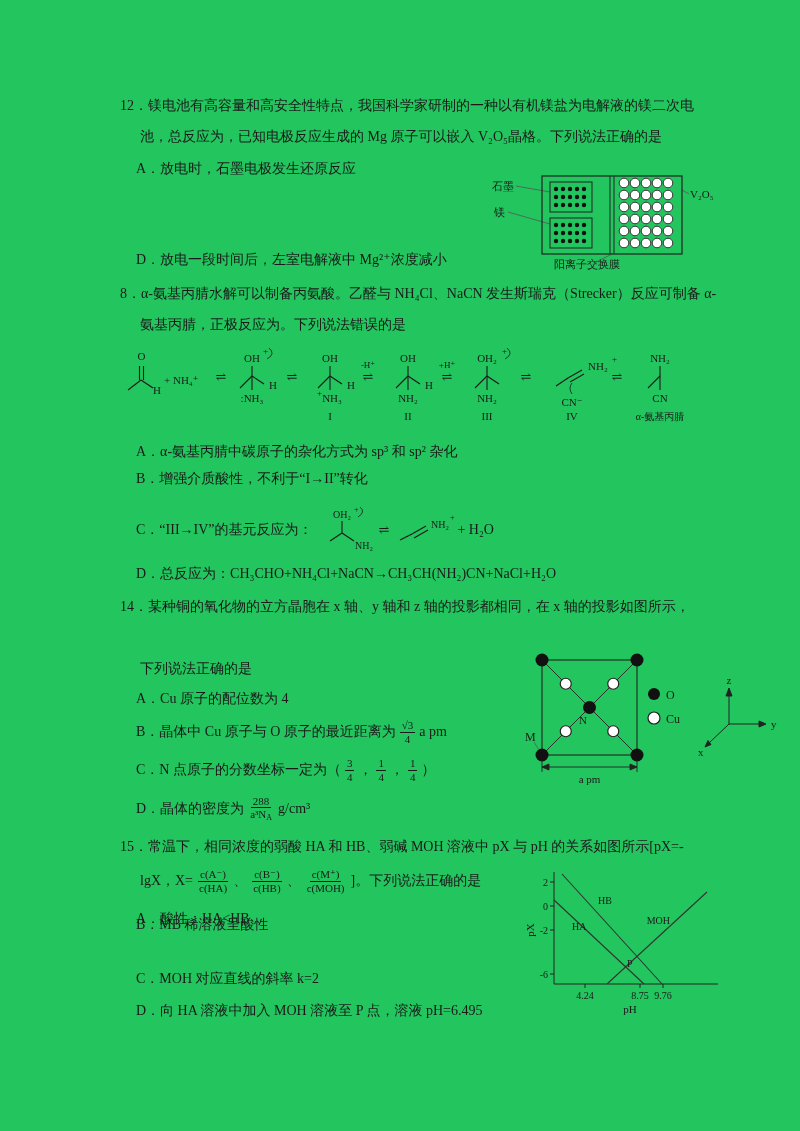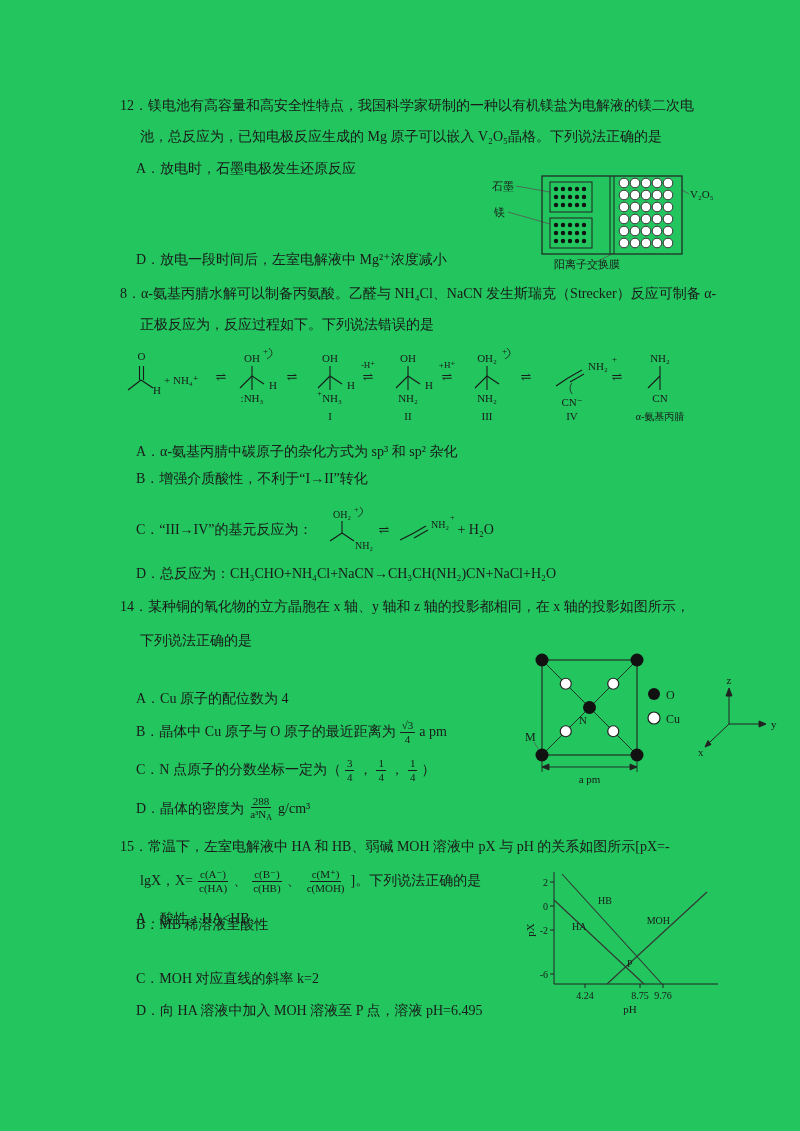--- a/index.html
+++ b/index.html
@@ -108,21 +108,21 @@
         <circle cx="145" cy="77" r="4.8"></circle>
         <circle cx="156" cy="77" r="4.8"></circle>
         <circle cx="167" cy="77" r="4.8"></circle>
         <circle cx="178" cy="77" r="4.8"></circle>
     </g>
     <text x="200" y="32" class="t11">V₂O₅</text>
     <text x="64" y="102" class="t11">阳离子交换膜</text>
   </svg>
 
   <div class="line" style="left:120px;top:285px"><span>8．</span><span>α-氨基丙腈水解可以制备丙氨酸。乙醛与 NH₄Cl、NaCN 发生斯瑞克（Strecker）反应可制备 α-</span></div>
-  <div class="line" style="left:140px;top:316px">正极反应为，反应过程如下。下列说法错误的是</div>
+  <div class="line" style="left:140px;top:316px">氨基丙腈，正极反应为。下列说法错误的是</div>
 
   <svg class="abs" style="left:120px;top:344px" width="640" height="88" viewBox="0 0 640 88">
     <g stroke="#1a1a1a" stroke-width="1.1">
       <line x1="8" y1="46" x2="21" y2="36"></line>
       <line x1="19.5" y1="36" x2="19.5" y2="22"></line>
       <line x1="23.5" y1="36" x2="23.5" y2="22"></line>
       <line x1="21" y1="36" x2="33" y2="44"></line>
     </g>
     <text x="21.5" y="16" class="t11" text-anchor="middle">O</text>
     <text x="37" y="50" class="t11" text-anchor="middle">H</text>
@@ -229,21 +229,21 @@
       </g>
       <text x="41" y="20" class="t10">NH₂</text>
       <text x="60" y="12" class="t8">+</text>
     </svg>
     <span>+ H₂O</span>
   </div>
 
   <div class="line" style="left:136px;top:565px">D．总反应为：CH₃CHO+NH₄Cl+NaCN→CH₃CH(NH₂)CN+NaCl+H₂O</div>
 
   <div class="line" style="left:120px;top:598px"><span>14．</span><span>某种铜的氧化物的立方晶胞在 x 轴、y 轴和 z 轴的投影都相同，在 x 轴的投影如图所示，</span></div>
-  <div class="line" style="left:140px;top:632px">下列说法正确的是</div>
+  <div class="line" style="left:140px;top:660px">下列说法正确的是</div>
   <div class="line" style="left:136px;top:690px">A．Cu 原子的配位数为 4</div>
 
   <div class="line row" style="left:136px;top:716px;height:32px">
     <span>B．晶体中 Cu 原子与 O 原子的最近距离为</span>
     <span class="frac">
         <span class="num">√3</span>
         <span class="den">4</span>
       </span>
     <span>a pm</span>
   </div>
@@ -316,21 +316,21 @@
       <line x1="207" y1="72" x2="238" y2="72"></line>
       <polygon points="237,69 237,75 244,72" fill="#222"></polygon>
       <line x1="207" y1="72" x2="187" y2="91"></line>
       <polygon points="183,95 189,92.5 186,88.5" fill="#222"></polygon>
     </g>
     <text x="207" y="32" class="t11" text-anchor="middle">z</text>
     <text x="249" y="76" class="t11">y</text>
     <text x="176" y="104" class="t11">x</text>
   </svg>
 
-  <div class="line" style="left:120px;top:838px"><span>15．</span><span>常温下，左室电解液中 HA 和 HB、弱碱 MOH 溶液中 pX 与 pH 的关系如图所示[pX=-</span></div>
+  <div class="line" style="left:120px;top:838px"><span>15．</span><span>常温下，相同浓度的弱酸 HA 和 HB、弱碱 MOH 溶液中 pX 与 pH 的关系如图所示[pX=-</span></div>
 
   <div class="line row" style="left:140px;top:864px;height:34px">
     <span>lgX，X=</span>
     <span class="frac">
         <span class="num">c(A⁻)</span>
         <span class="den">c(HA)</span>
       </span>
     <span>、</span>
     <span class="frac">
         <span class="num">c(B⁻)</span>

